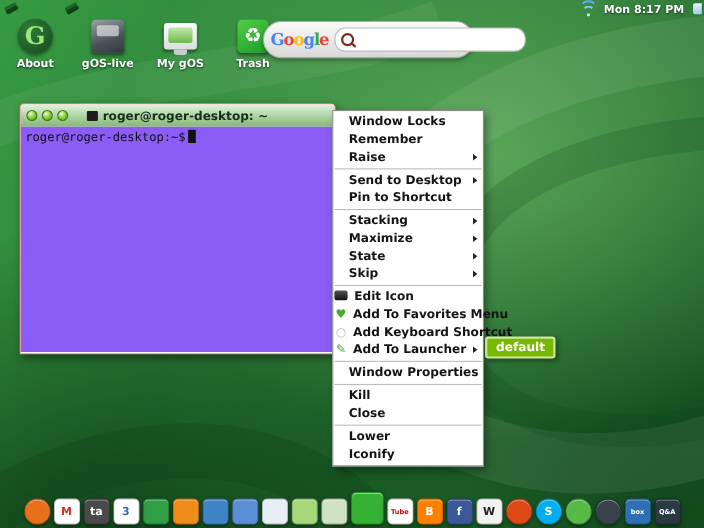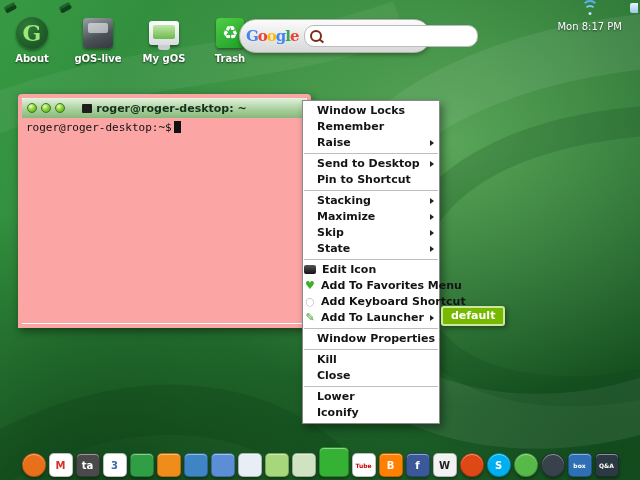--- a/index.html
+++ b/index.html
@@ -10,21 +10,21 @@
       radial-gradient(ellipse at 15% 115%, rgba(6,45,14,.85) 0%, rgba(6,45,14,0) 45%),
       radial-gradient(ellipse at 70% 30%, rgba(130,205,120,.55) 0%, rgba(130,205,120,0) 55%),
       radial-gradient(ellipse at 95% 95%, rgba(10,60,20,.6) 0%, rgba(10,60,20,0) 50%),
       linear-gradient(120deg,#379a43 0%, #2a7d35 45%, #1d5c28 100%);
   }
   .swirls{position:absolute;left:0;top:0;pointer-events:none;}
 
   
   .applet{position:absolute;top:3px;width:14px;height:12px;}
   .applet b{display:block;width:12px;height:4px;background:#10421a;border-radius:2px;transform:rotate(-28deg);margin-top:4px;box-shadow:0 -3px 0 rgba(16,66,26,.6);}
-  .clockbox{position:absolute;right:18px;top:2px;display:flex;align-items:center;gap:5px;color:#fff;font-size:10px;font-weight:normal;text-shadow:0 1px 2px rgba(0,0,0,.6);flex-direction:column;}
+  .clockbox{position:absolute;right:18px;top:2px;display:flex;align-items:center;gap:5px;color:#fff;font-size:10px;font-weight:bold;text-shadow:0 1px 2px rgba(0,0,0,.6);}
   .wifi{position:relative;width:17px;height:14px;}
   .wifi i{position:absolute;left:50%;bottom:-1px;transform:translateX(-50%);border:2px solid transparent;border-top-color:#7cc4f5;border-radius:50%;}
   .wifi .w1{width:3px;height:3px;background:#bfe3ff;border-radius:50%;border:none;bottom:1px;}
   .wifi .w2{width:8px;height:8px;}
   .wifi .w3{width:13px;height:13px;border-top-color:#5aaef0;}
   .edge-ico{position:absolute;right:2px;top:3px;width:8px;height:10px;background:linear-gradient(#e8f4ff,#9cc7ee);border-radius:2px 0 0 2px;}
 
   
   .dicons{position:absolute;left:6px;top:16px;display:flex;gap:14px;}
   .dicon{width:52px;text-align:center;cursor:pointer;}
@@ -42,26 +42,26 @@
   .gwidget{position:absolute;left:239px;top:19px;width:192px;height:34px;border-radius:17px;
     background:linear-gradient(#fbfbfb,#d8d8d8);border:1px solid #a9b4a9;box-shadow:0 2px 4px rgba(0,0,0,.35);
     display:flex;align-items:center;padding:0 6px;box-sizing:border-box;gap:5px;}
   .glogo{font:bold 15px "DejaVu Serif",serif;letter-spacing:-1px;white-space:nowrap;text-align:right;}
   .gfield{flex:1;height:20px;background:#fff;border:1px solid #bbb;border-radius:10px;display:flex;align-items:center;padding:0 5px;gap:4px;}
   .mag{width:8px;height:8px;border:2px solid #7a2b18;border-radius:50%;position:relative;flex:0 0 auto;}
   .mag:after{content:"";position:absolute;width:5px;height:2px;background:#7a2b18;left:7px;top:8px;transform:rotate(40deg);}
   .gfield input{flex:1;border:none;outline:none;font-size:11px;background:transparent;min-width:10px;}
 
   
-  .term{position:absolute;left:18px;top:94px;width:285px;height:226px;border:4px solid #fca5a5;border-radius:4px 4px 0 0;box-shadow:2px 3px 8px rgba(0,0,0,.45);background:#fff;}
+  .term{position:absolute;left:18px;top:94px;width:285px;height:226px;border:1px solid #fca5a5;border-radius:4px 4px 0 0;box-shadow:2px 3px 8px rgba(0,0,0,.45);background:#fff;}
   .tbar{height:20px;border-radius:3px 3px 0 0;background:linear-gradient(#e4f2de,#a6cf9b 60%,#86b87a);display:flex;align-items:center;padding:0 5px;gap:4px;position:relative;}
   .orb{width:10px;height:10px;border-radius:50%;background:radial-gradient(circle at 35% 30%,#eaffd2,#8fd438 45%,#4e9a22);border:1px solid #3c7a1a;box-sizing:border-box;cursor:pointer;}
   .ttitle{position:absolute;left:0;right:0;text-align:center;font-size:11px;font-weight:bold;color:#14301a;pointer-events:none;}
   .ttitle .tico{display:inline-block;width:10px;height:9px;background:#1d1d1d;border-radius:1px;vertical-align:-1px;margin-right:4px;}
-  .tbody{height:205px;background:#fca5a5;font:11px "DejaVu Sans Mono","Liberation Mono",monospace;color:#111;padding:3px 4px;box-sizing:border-box;}
+  .tbody{height:205px;background:#8b5cf6;font:11px "DejaVu Sans Mono","Liberation Mono",monospace;color:#111;padding:3px 4px;box-sizing:border-box;}
   .cursor{display:inline-block;width:7px;height:12px;background:#111;vertical-align:-2px;margin-left:2px;}
 
   
   .menu{position:absolute;left:302px;top:100px;width:138px;background:#fff;border:1px solid #8a8a8a;box-shadow:3px 4px 8px rgba(0,0,0,.4);padding:2px 0;box-sizing:border-box;}
   .menu-item{position:relative;height:16px;line-height:16px;padding:0 16px 0 14px;font-size:11px;font-weight:bold;color:#141414;white-space:nowrap;cursor:pointer;}
   .menu-item.has-icon{padding-left:0;}
   .mi-icon{display:inline-block;width:14px;margin-right:4px;text-align:center;font-size:11px;line-height:14px;vertical-align:middle;}
   .ico-edit{width:12px;height:9px;background:linear-gradient(#555,#111);border-radius:2px;display:inline-block;vertical-align:middle;margin:0 6px 2px 1px;}
   .ico-heart{color:#3fae2a;}
   .ico-key{color:#b9b9b9;}
@@ -154,22 +154,22 @@
 <div class="menu">
   <div class="menu-item"><span>Window Locks</span></div>
   <div class="menu-item"><span>Remember</span></div>
   <div class="menu-item"><span>Raise</span><span class="arrow"></span></div>
   <div class="msep"></div>
   <div class="menu-item"><span>Send to Desktop</span><span class="arrow"></span></div>
   <div class="menu-item"><span>Pin to Shortcut</span></div>
   <div class="msep"></div>
   <div class="menu-item"><span>Stacking</span><span class="arrow"></span></div>
   <div class="menu-item"><span>Maximize</span><span class="arrow"></span></div>
+  <div class="menu-item"><span>State</span><span class="arrow"></span></div>
   <div class="menu-item"><span>Skip</span><span class="arrow"></span></div>
-  <div class="menu-item"><span>State</span><span class="arrow"></span></div>
   <div class="msep"></div>
   <div class="menu-item has-icon"><span class="ico-edit"></span><span>Edit Icon</span></div>
   <div class="menu-item has-icon"><span class="mi-icon ico-heart">♥</span><span>Add To Favorites Menu</span></div>
   <div class="menu-item has-icon"><span class="mi-icon ico-key">○</span><span>Add Keyboard Shortcut</span></div>
   <div class="menu-item has-icon"><span class="mi-icon ico-pencil">✎</span><span>Add To Launcher</span><span class="arrow"></span></div>
   <div class="msep"></div>
   <div class="menu-item"><span>Window Properties</span></div>
   <div class="msep"></div>
   <div class="menu-item"><span>Kill</span></div>
   <div class="menu-item"><span>Close</span></div>

